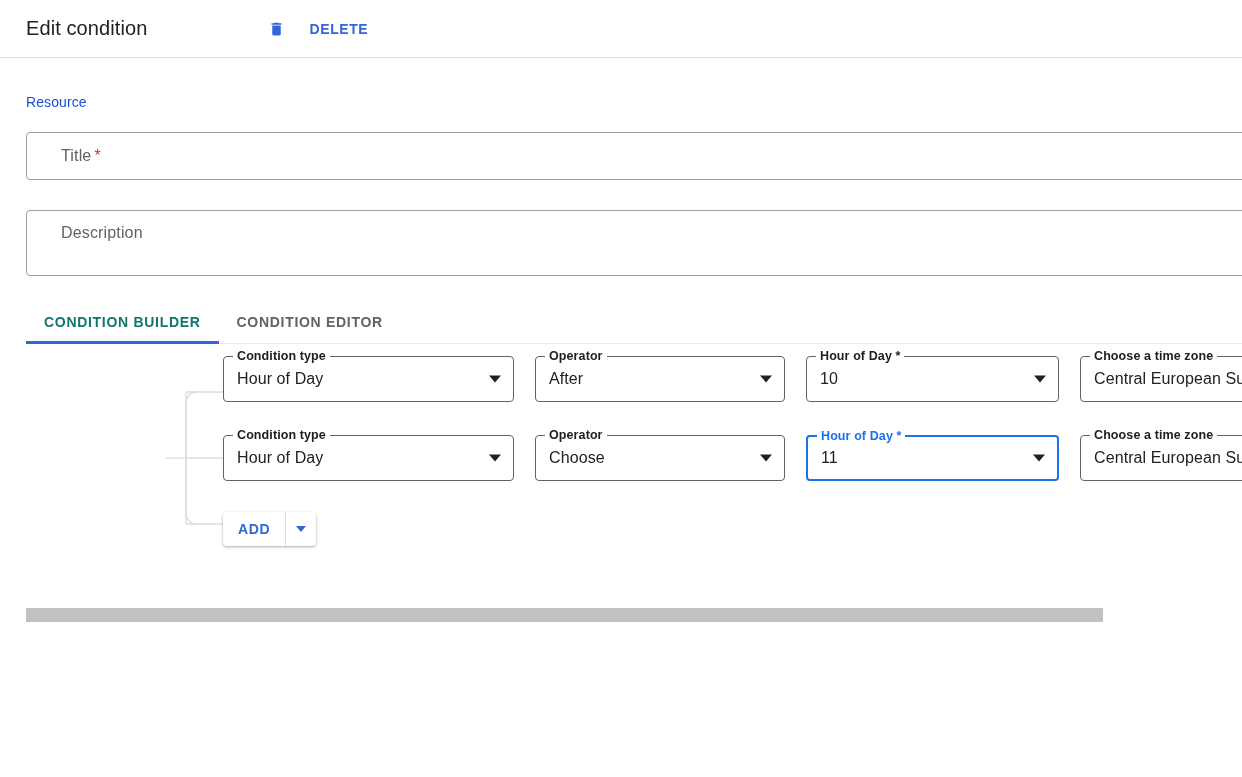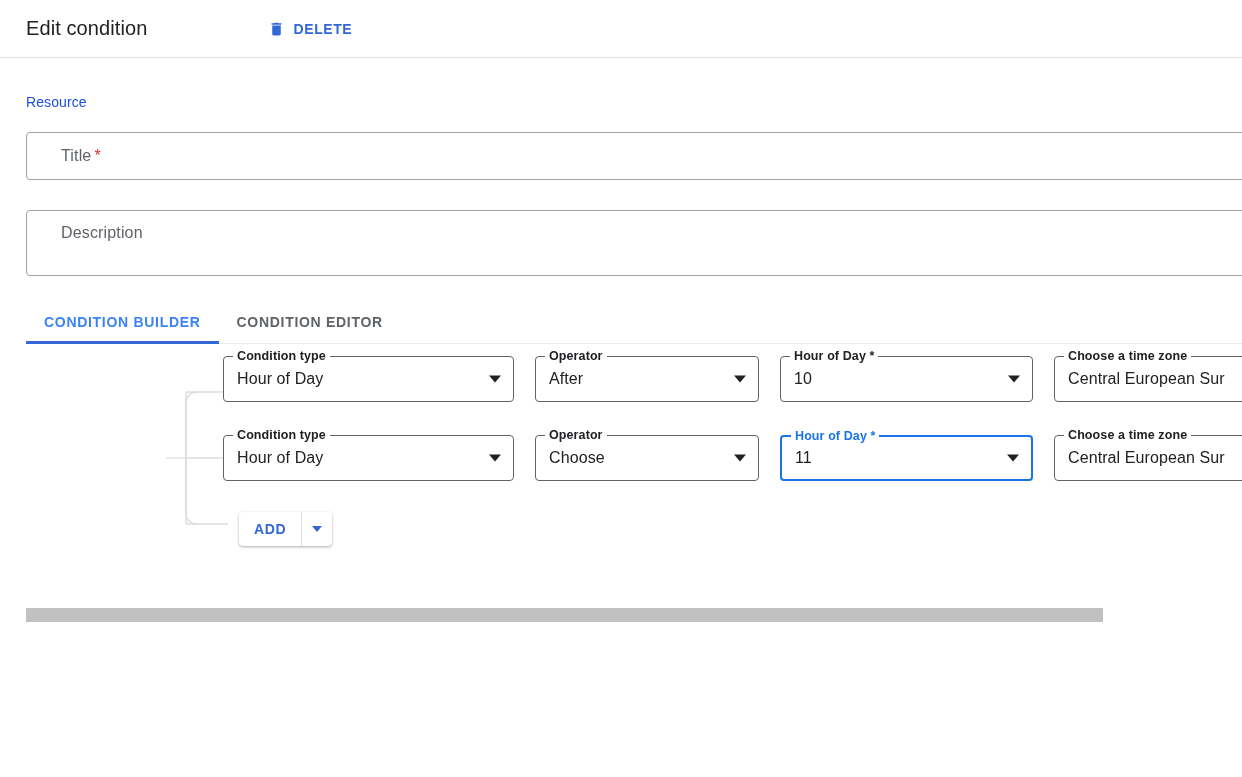--- a/index.html
+++ b/index.html
@@ -24,21 +24,21 @@
   }
   .page-title {
     font-size: 20px;
     font-weight: 400;
     color: #202124;
     letter-spacing: .1px;
   }
   .delete-action {
     display: flex;
     align-items: center;
-    gap: 8px;
+    gap: 24px;
     margin-left: 115px;
     cursor: pointer;
     padding: 4px 6px;
     border-radius: 4px;
   }
   .delete-label {
     color: #3367d6;
     font-size: 14px;
     font-weight: 600;
     letter-spacing: .6px;
@@ -94,21 +94,21 @@
   .tab {
     padding: 14px 18px 13px 18px;
     font-size: 14px;
     font-weight: 600;
     letter-spacing: .7px;
     color: #5f6368;
     cursor: pointer;
     position: relative;
     white-space: nowrap;
   }
-  .tab.active { color: #3b82f6; }
+  .tab.active { color: #0f766e; }
   .tab.active::after {
     content: "";
     position: absolute;
     left: 0; right: 0; bottom: -1px;
     height: 3px;
     background: #3367d6;
   }
 
   
   .builder {
@@ -162,21 +162,21 @@
   
   .row {
     position: absolute;
     left: 197px;
     display: flex;
     gap: 21px;
   }
   .row1 { top: 6px; }
   .row2 { top: 85px; }
 
-  .addrow { position: absolute; left: 213px; top: 162px; }
+  .addrow { position: absolute; left: 197px; top: 162px; }
 
   
   .sel {
     position: relative;
     height: 46px;
     border: 1px solid #5f6368;
     border-radius: 4px;
     background: #fff;
     display: flex;
     align-items: center;
@@ -208,21 +208,21 @@
     border-left: 6px solid transparent;
     border-right: 6px solid transparent;
     border-top: 7px solid #202124;
   }
   .sel.focused {
     border: 2px solid #1a73e8;
   }
   .sel.focused .lbl { color: #1a73e8; }
 
   .w-cond { width: 291px; align-items: center; }
-  .w-op   { width: 224px; text-align: right; }
+  .w-op   { width: 250px; text-align: right; }
   .w-hour { width: 253px; }
   .w-tz   { width: 250px; }
 
   
   .addbtn {
     display: inline-flex;
     height: 34px;
     background: #fff;
     border-radius: 4px;
     box-shadow: 0 1px 3px rgba(60,64,67,.3), 0 1px 2px rgba(60,64,67,.15);

